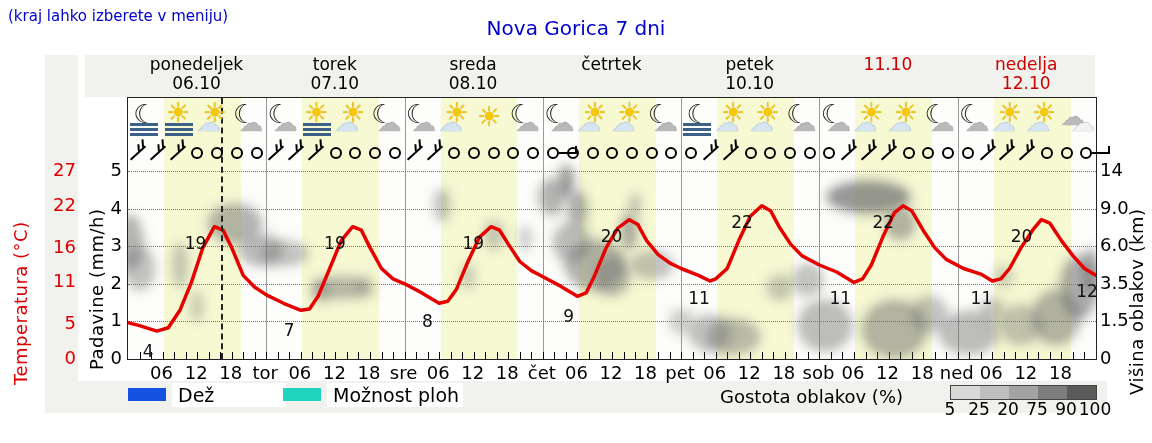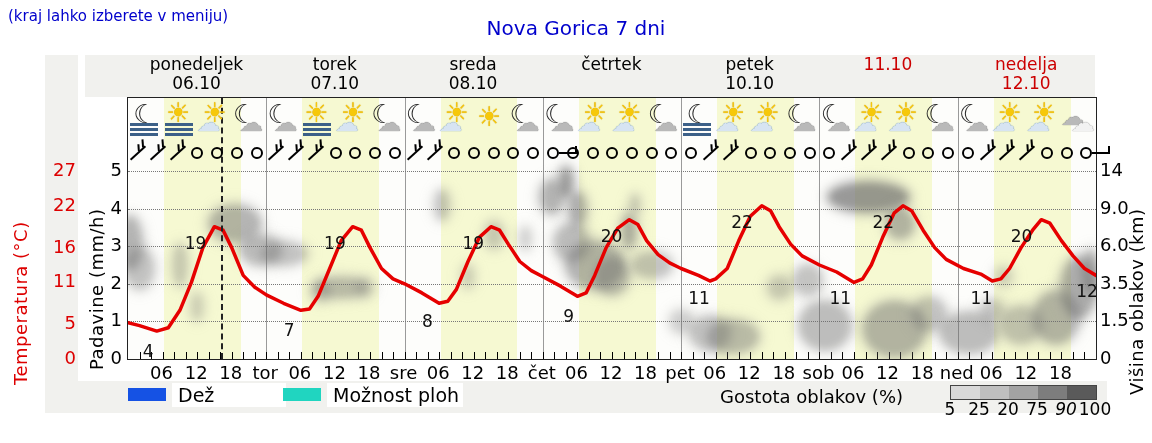--- a/index.html
+++ b/index.html
@@ -606,16 +606,16 @@
       <i style="background: rgb(191, 191, 191);"></i>
       <i style="background: rgb(163, 163, 163);"></i>
       <i style="background: rgb(125, 125, 125);"></i>
       <i style="background: rgb(90, 90, 90);"></i>
     </div>
   <div class="abs" id="densNums">
       <div class="densnum" style="left: 933px; top: 399px;">5</div>
       <div class="densnum" style="left: 962px; top: 399px;">25</div>
       <div class="densnum" style="left: 991px; top: 399px;">20</div>
       <div class="densnum" style="left: 1020px; top: 399px;">75</div>
-      <div class="densnum" style="left: 1049px; top: 399px; font-style: italic;">90</div>
+      <div class="densnum" style="left: 1049px; top: 399px;">90</div>
       <div class="densnum" style="left: 1078px; top: 399px;">100</div>
     </div>
 </div>
 
 </body></html>

